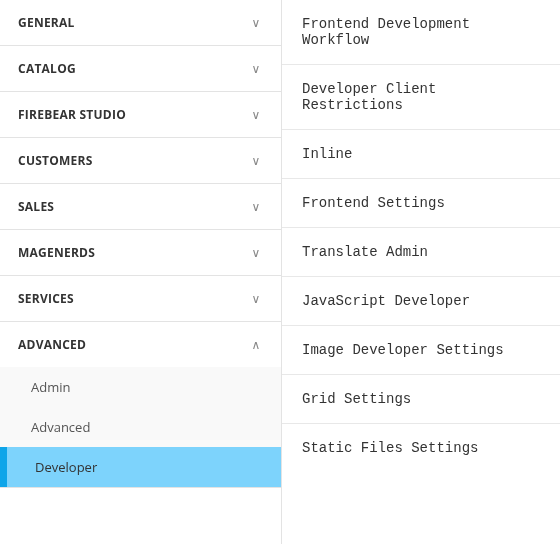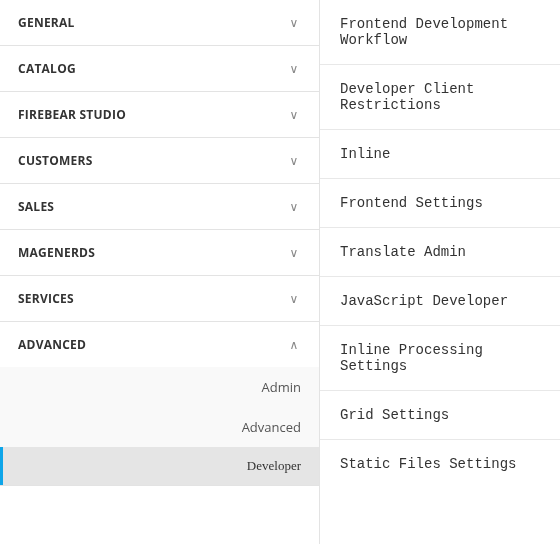--- a/index.html
+++ b/index.html
@@ -13,21 +13,21 @@
       font-size: 13px;
       background: #f5f5f5;
       display: flex;
       width: 560px;
       height: 544px;
       overflow: hidden;
     }
 
     
     .sidebar {
-      width: 320px;
+      width: 282px;
       background: #fff;
       border-right: 1px solid #e3e3e3;
       overflow-y: auto;
       flex-shrink: 0;
     }
 
     .sidebar-section {
       border-bottom: 1px solid #e3e3e3;
     }
 
@@ -59,36 +59,34 @@
       justify-content: center;
     }
 
     
     .sidebar-section.expanded .sidebar-section-header {
       background: #fff;
     }
 
     .sidebar-subitems {
       background: #f9f9f9;
-      text-align: right;
     }
 
     .sidebar-subitem {
       padding: 11px 18px 11px 28px;
       font-size: 13px;
       color: #555;
       cursor: pointer;
       border-left: 3px solid transparent;
     }
 
     .sidebar-subitem.active {
-      border-left: 3px solid #0ea5e9;
+      border-left: 7px solid #0ea5e9;
       color: #333;
-      background: #e5e5e5;
-      font-family: Liberation Serif, serif;
+      background: #7dd3fc;
     }
 
     
     .content-panel {
       flex: 1;
       background: #fff;
       overflow-y: auto;
       font-family: Liberation Mono, monospace;
     }
 
@@ -165,16 +163,16 @@
   </div>
 
 <div class="content-panel">
 
 <div class="content-item">Frontend Development Workflow</div>
     <div class="content-item">Developer Client Restrictions</div>
     <div class="content-item">Inline</div>
     <div class="content-item">Frontend Settings</div>
     <div class="content-item">Translate Admin</div>
     <div class="content-item">JavaScript Developer</div>
-    <div class="content-item">Inline Processing Settings</div>
+    <div class="content-item">Image Developer Settings</div>
     <div class="content-item">Grid Settings</div>
     <div class="content-item">Static Files Settings</div>
   </div>
 
 </body></html>

